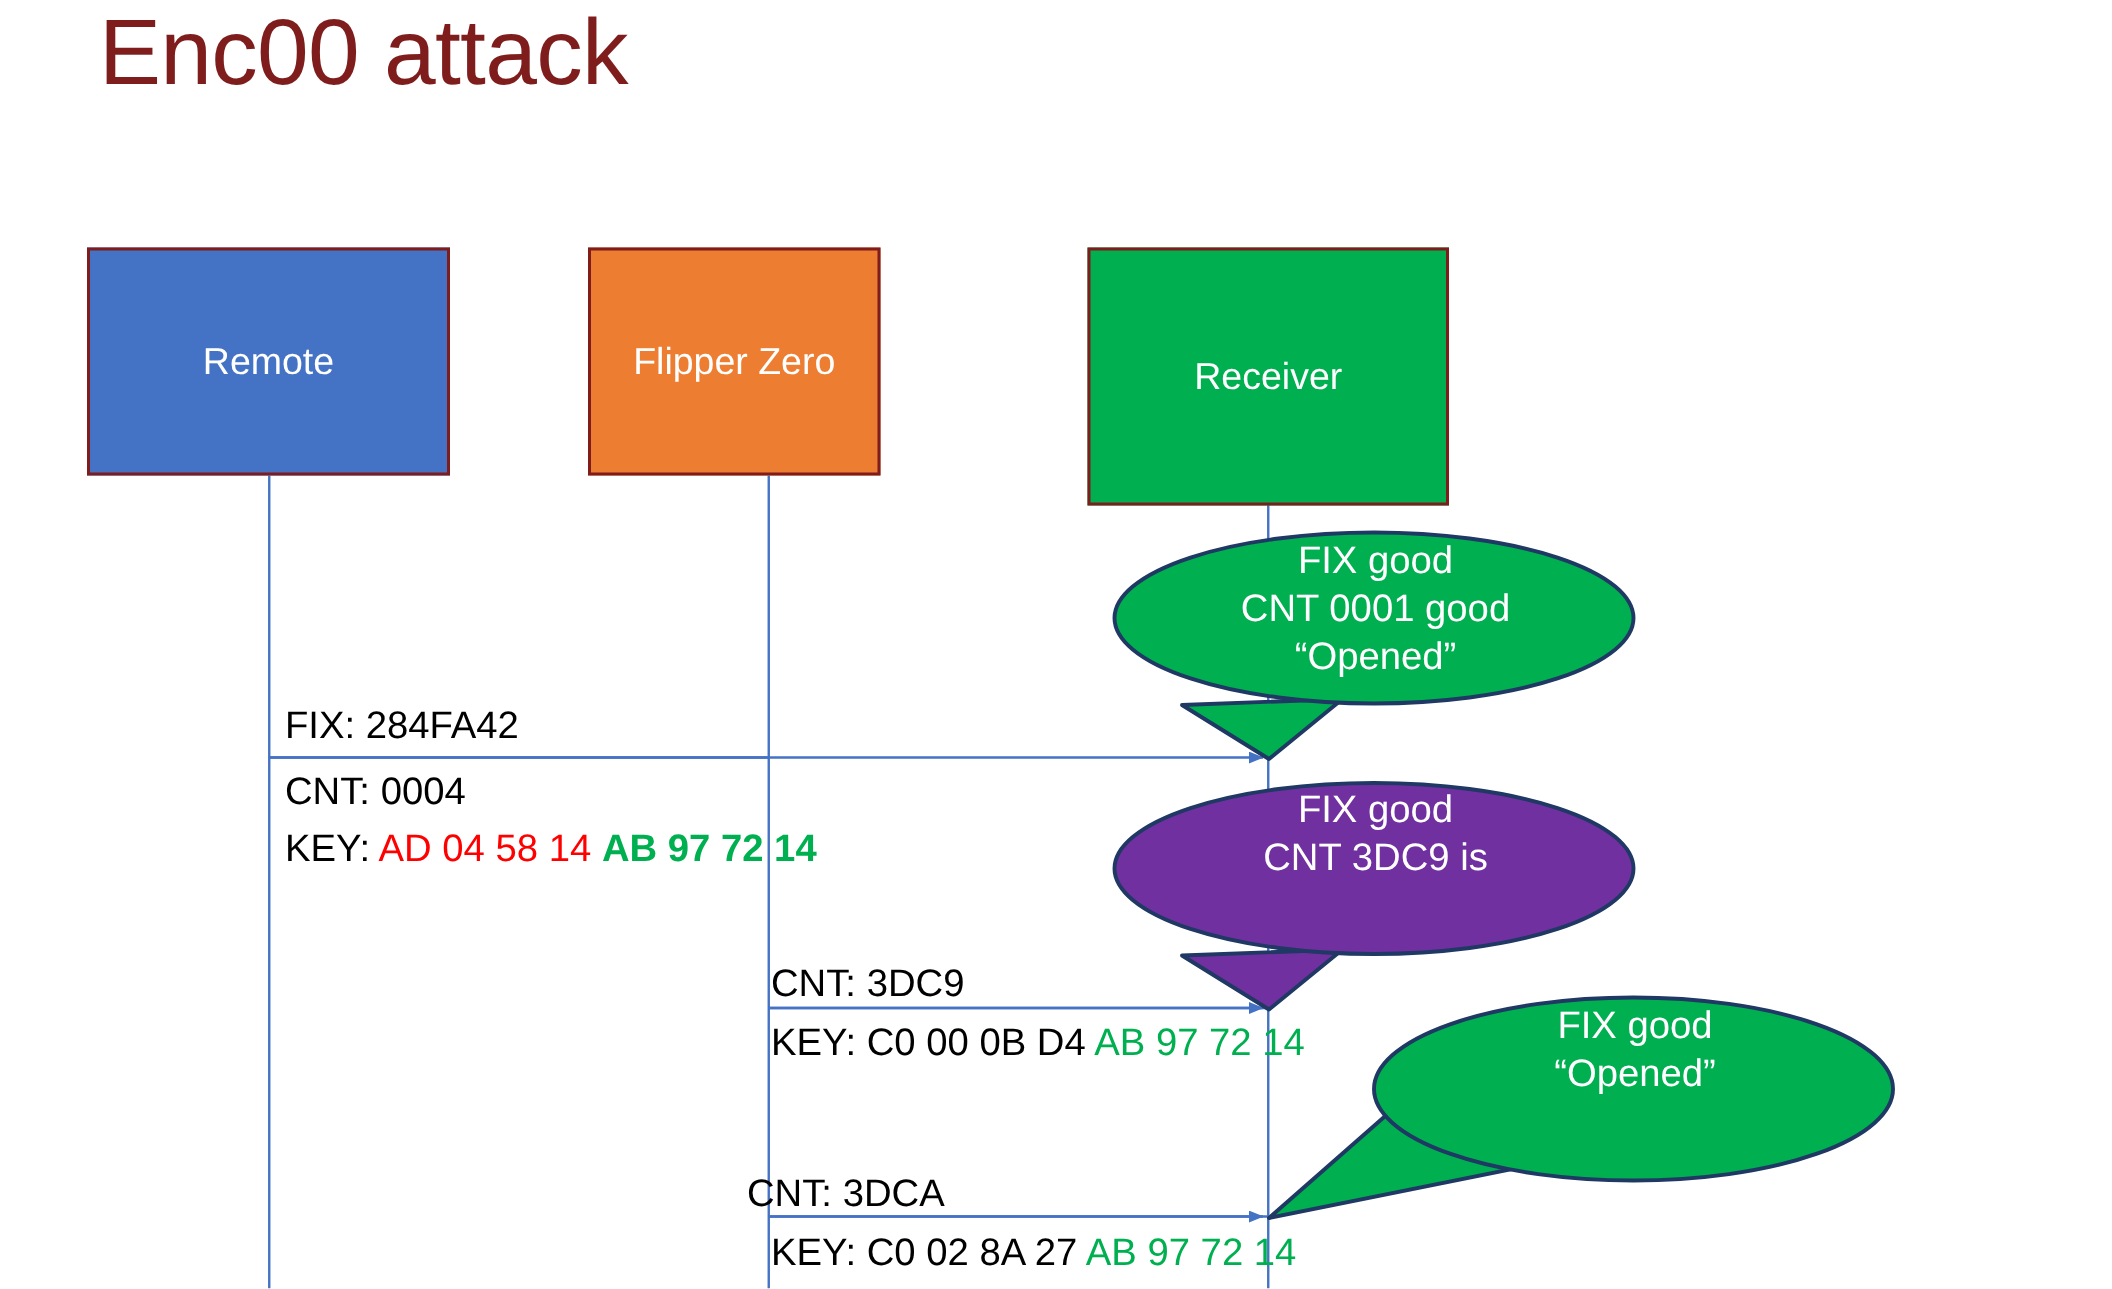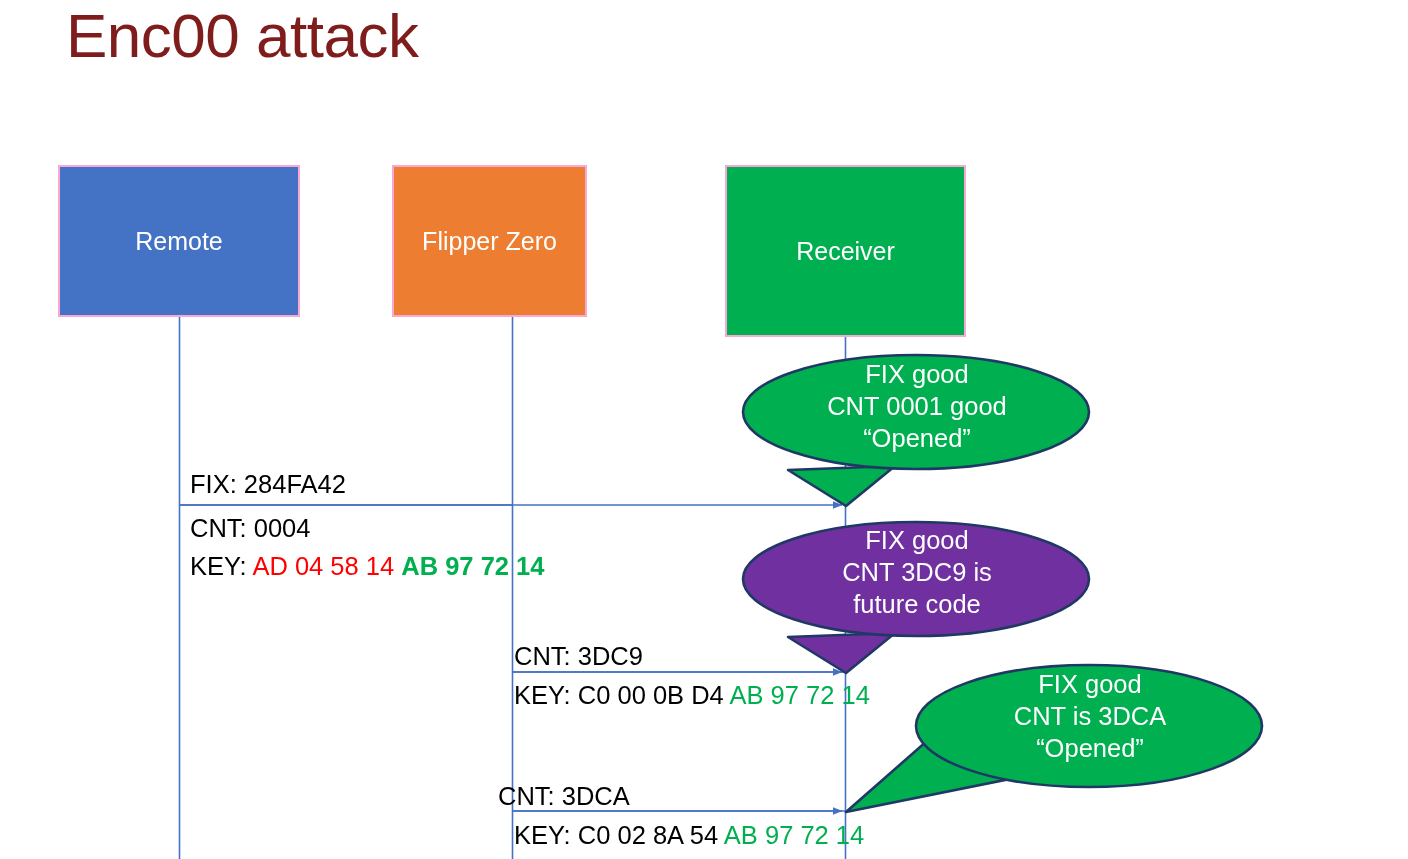--- a/index.html
+++ b/index.html
@@ -35,21 +35,21 @@
     left: 0;
     top: 0;
     width: 1408px;
     height: 859px;
   }
 
   
   .actor-box {
     position: absolute;
     box-sizing: border-box;
-    border: 2px solid #f9a8d4;
+    border: 2px solid #7f1d1d;
     display: flex;
     align-items: center;
     justify-content: center;
   }
   .actor-label {
     color: #ffffff;
     font-size: 25px;
     font-weight: 400;
     line-height: 1.2;
     text-align: center;
@@ -148,31 +148,29 @@
 </div>
 
 <div class="msg-text" id="msg1-fix">FIX: 284FA42</div>
 <div class="msg-text" id="msg1-cnt">CNT: 0004</div>
 <div class="msg-text" id="msg1-key"><span>KEY: </span><span class="hex-red">AD 04 58 14</span><span> </span><span class="hex-green-bold">AB 97 72 14</span></div>
 
 <div class="msg-text" id="msg2-cnt">CNT: 3DC9</div>
 <div class="msg-text" id="msg2-key"><span>KEY: </span><span>C0 00 0B D4</span><span> </span><span class="hex-green">AB 97 72 14</span></div>
 
 <div class="msg-text" id="msg3-cnt">CNT: 3DCA</div>
-<div class="msg-text" id="msg3-key"><span>KEY: </span><span>C0 02 8A 54</span><span> </span><span class="hex-green">AB 97 72 14</span></div>
+<div class="msg-text" id="msg3-key"><span>KEY: </span><span>C0 02 8A 27</span><span> </span><span class="hex-green">AB 97 72 14</span></div>
 
 <div class="callout-text" id="callout1-text">
   <div>FIX good</div>
   <div>CNT 0001 good</div>
   <div>“Opened”</div>
 </div>
 
 <div class="callout-text" id="callout2-text">
   <div>FIX good</div>
   <div>CNT 3DC9 is</div>
-  <div>future code</div>
 </div>
 
 <div class="callout-text" id="callout3-text">
   <div>FIX good</div>
-  <div>CNT is 3DCA</div>
   <div>“Opened”</div>
 </div>
 
 </body></html>

